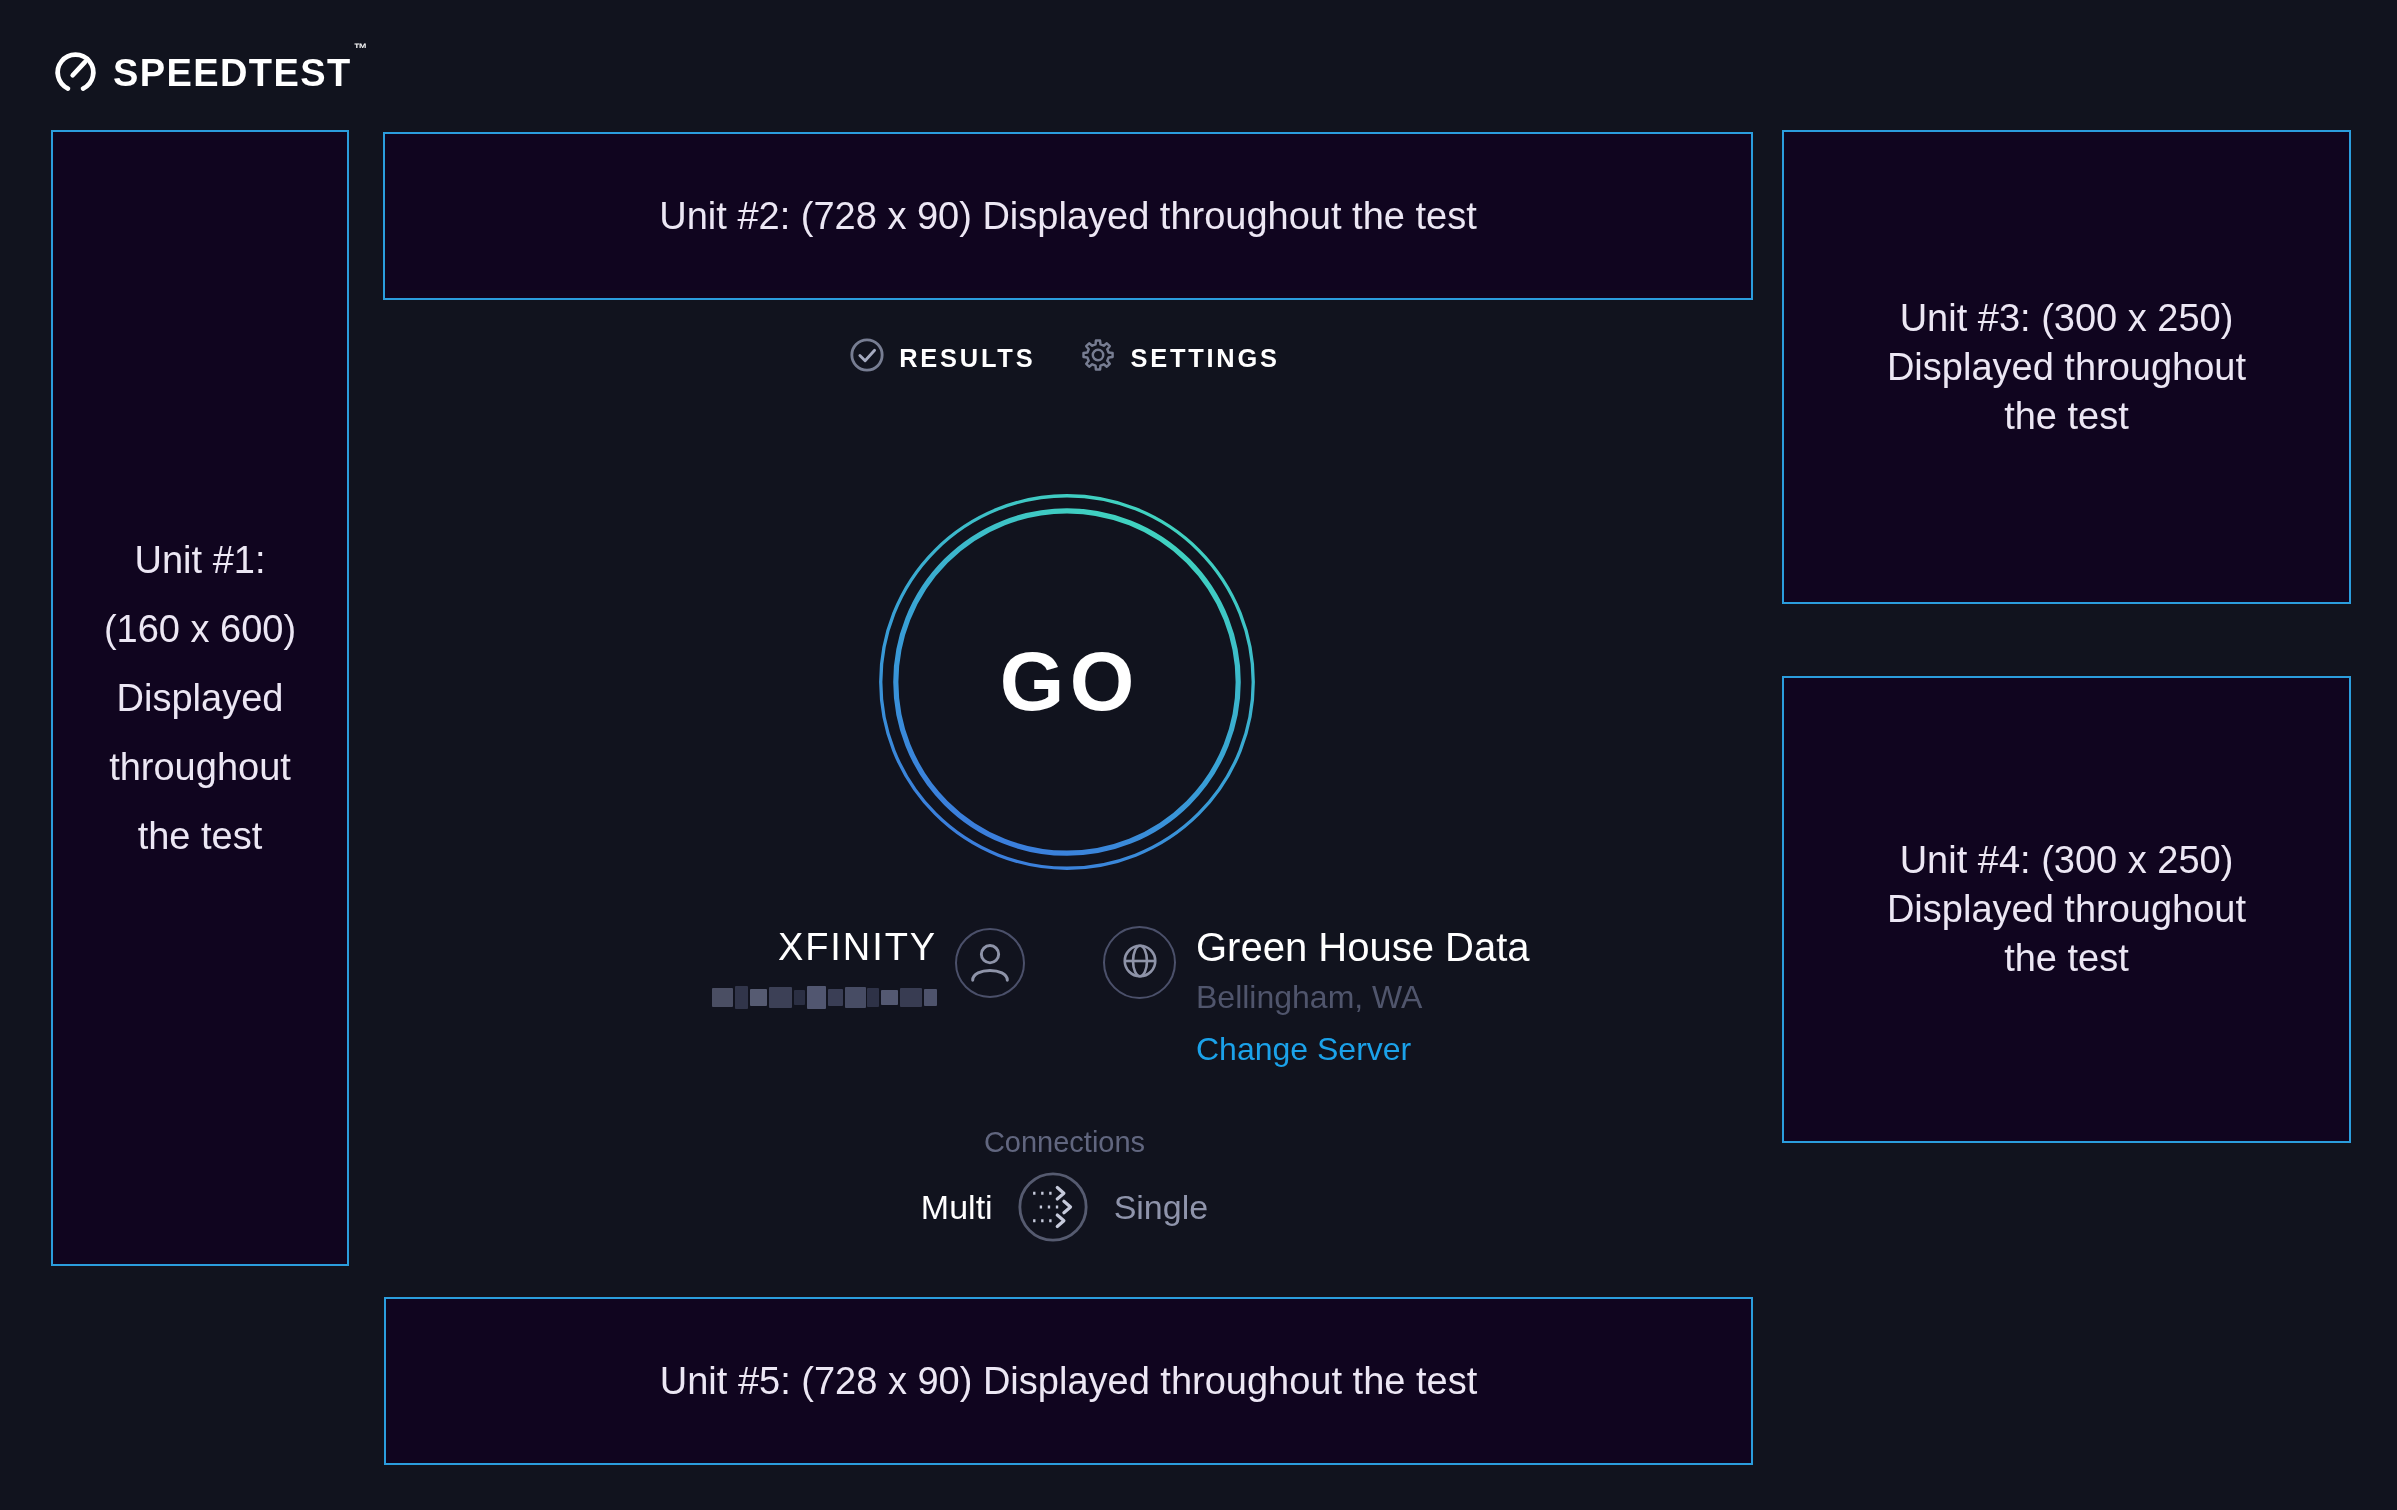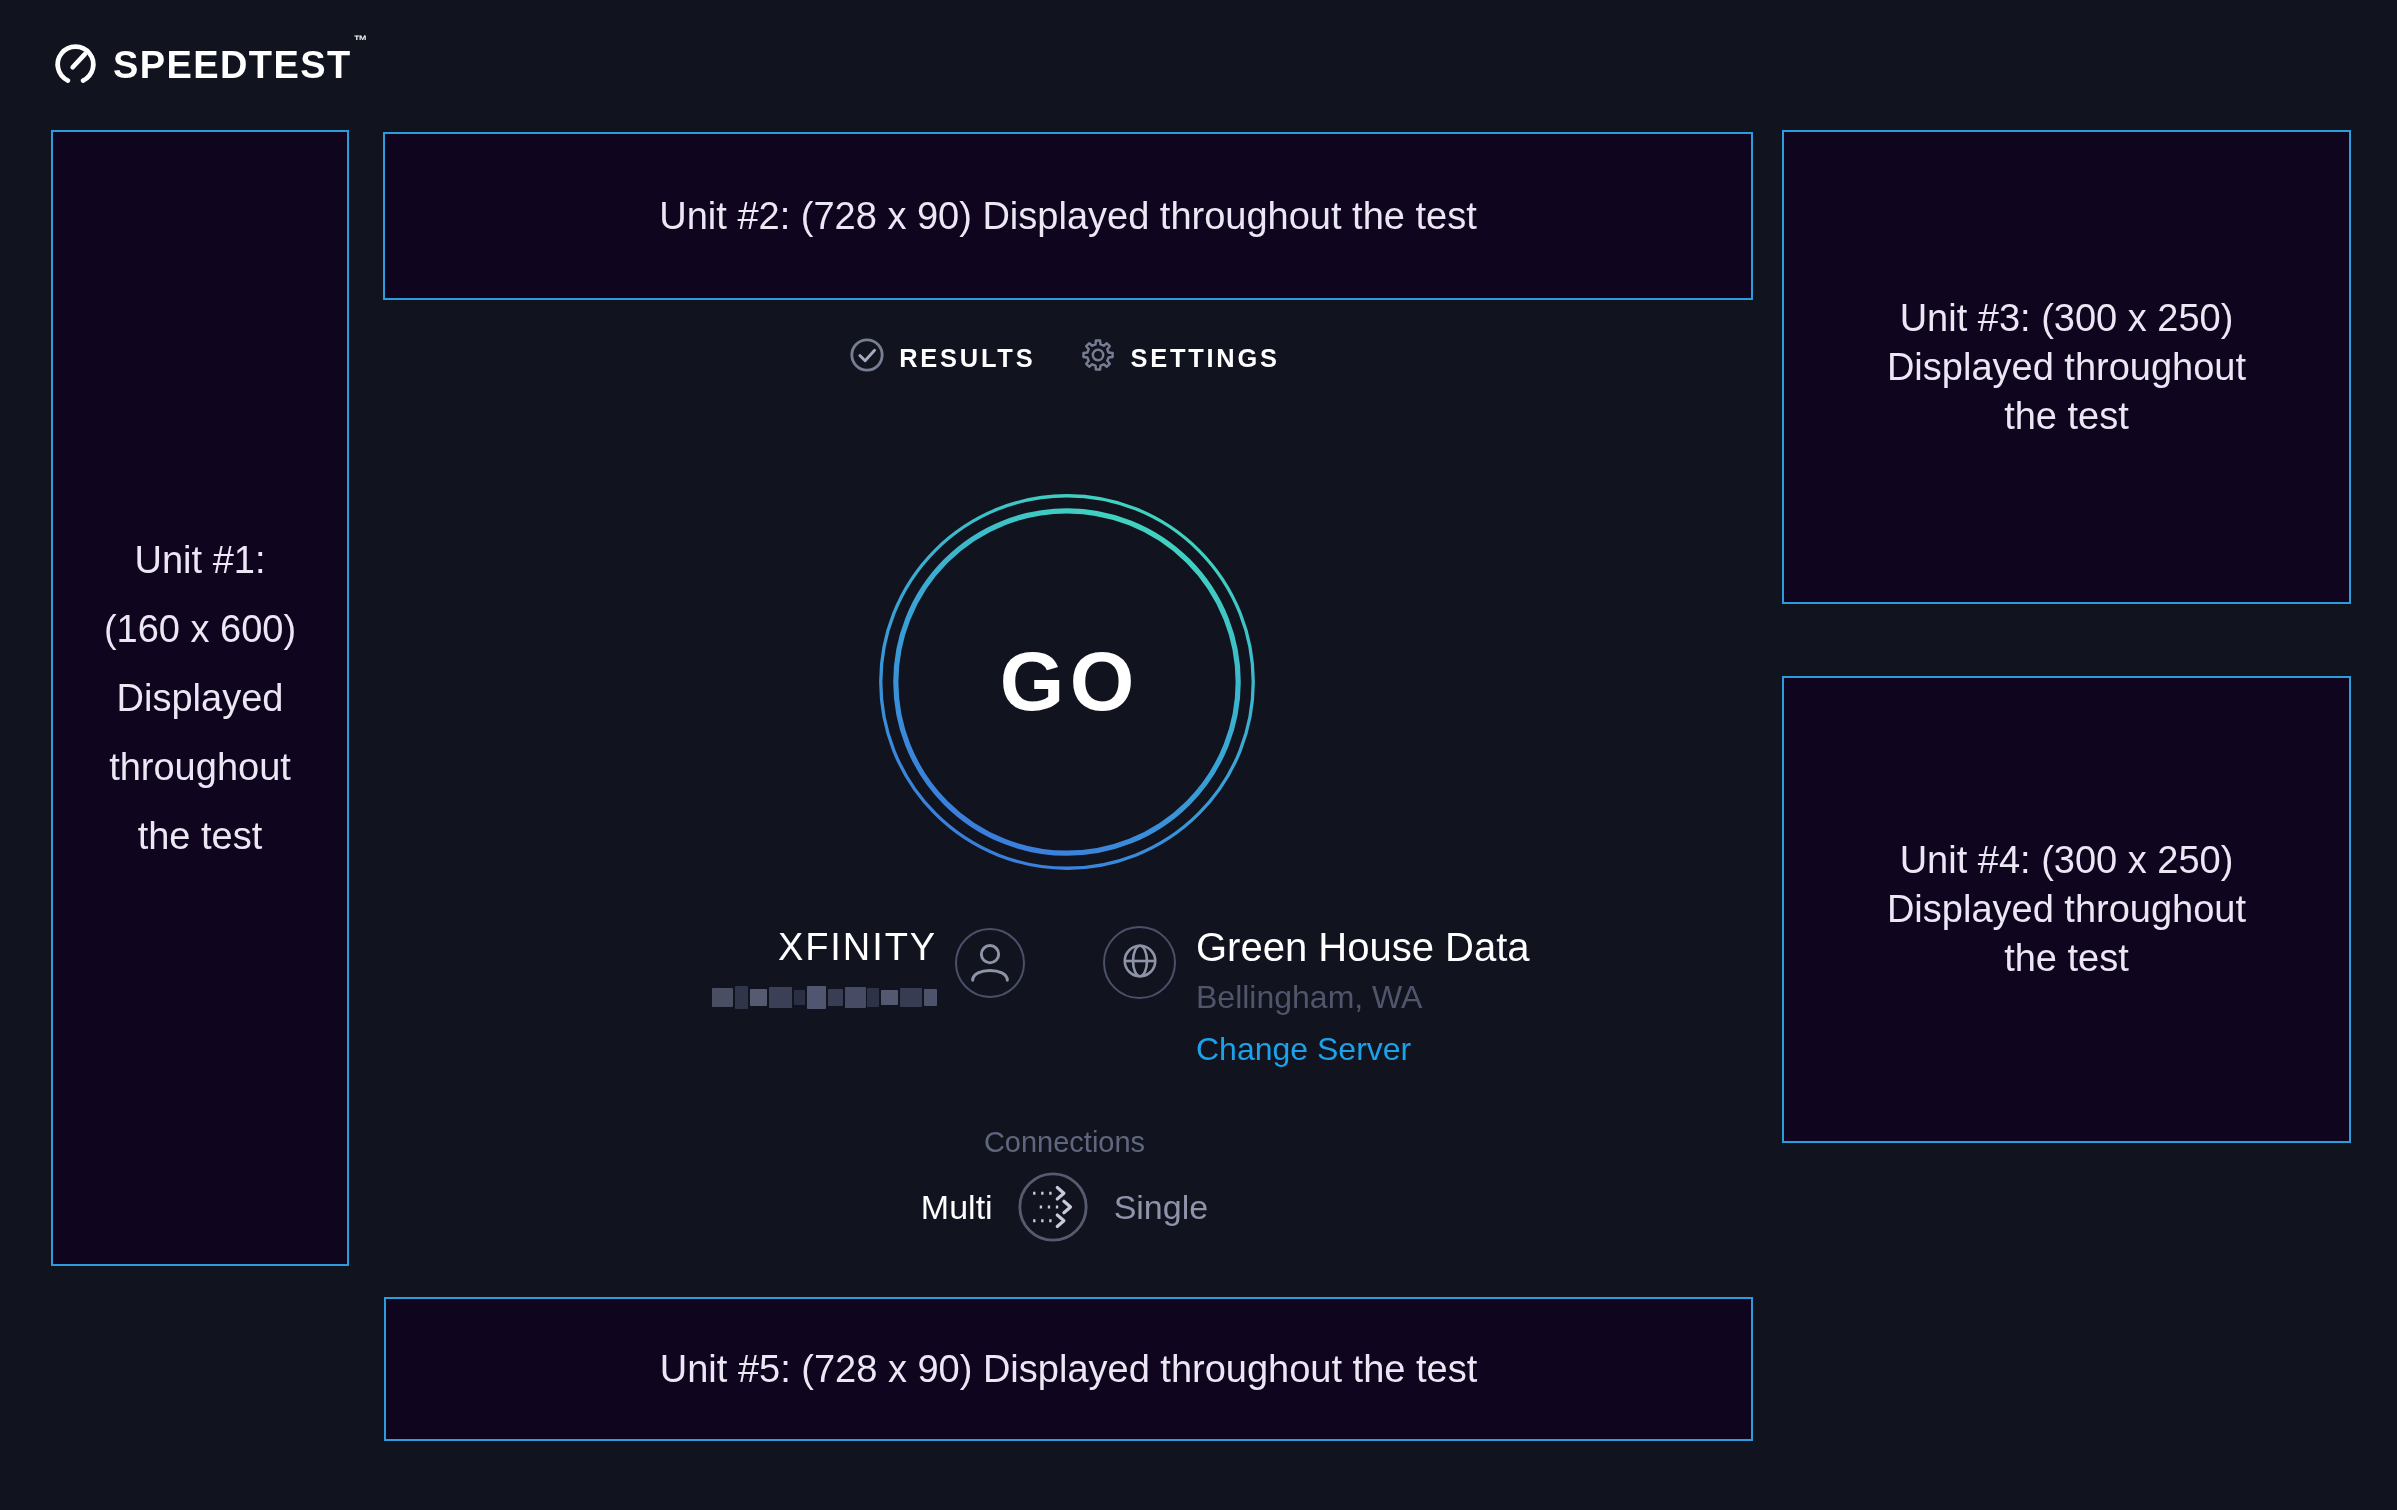--- a/index.html
+++ b/index.html
@@ -3,39 +3,39 @@
 <meta charset="utf-8">
 <style>
   html,body{margin:0;padding:0;background:#11131e;}
   body{
     width:2397px;height:1510px;overflow:hidden;
     font-family:"Liberation Sans","DejaVu Sans",sans-serif;color:#ffffff;
   }
   .stage{position:relative;width:2397px;height:1510px;background:#11131e;}
 
   
-  .header{position:absolute;top:0;left:0;width:2397px;height:130px;
+  .header{position:absolute;top:8px;left:0;width:2397px;height:130px;
     display:flex;align-items:center;justify-content:space-between;
     padding:0 83px 0 53px;box-sizing:border-box;}
   .logo{display:flex;align-items:center;gap:15px;cursor:pointer;}
   .logo-text{font-size:38px;font-weight:700;letter-spacing:1.4px;}
   .logo-tm{font-size:14px;vertical-align:top;position:relative;top:-11.3px;margin-left:1.9px;opacity:.95;}
   .nav{display:flex;align-items:center;gap:56px;font-size:34px;font-weight:400;}
   .nav-item{cursor:pointer;white-space:nowrap;}
   .login{display:flex;align-items:center;gap:11.3px;cursor:pointer;}
 
   
   .ad{position:absolute;background:#10051f;border:2.8px solid #2b9ddd;box-sizing:border-box;
     display:flex;flex-direction:column;align-items:center;justify-content:center;
     text-align:center;color:#ece7f4;font-size:38px;line-height:49px;font-weight:400;}
   .ad-unit1{left:51px;top:130px;width:298px;height:1136px;gap:20px;}
   .ad-unit2{left:383px;top:132px;width:1370px;height:168px;}
   .ad-unit3{left:1782px;top:130px;width:569px;height:474px;}
   .ad-unit4{left:1782px;top:676px;width:569px;height:467px;}
-  .ad-unit5{left:384px;top:1297px;width:1369px;height:144px;}
+  .ad-unit5{left:384px;top:1297px;width:1369px;height:168px;}
 
   
   .tabs{position:absolute;left:348px;top:337px;width:1433px;
     display:flex;justify-content:center;align-items:center;gap:45px;}
   .tab{display:flex;align-items:center;gap:14px;cursor:pointer;
     font-size:25.4px;font-weight:700;letter-spacing:2.8px;color:#ffffff;}
 
   
   .go-btn{position:absolute;left:877px;top:492px;width:380px;height:380px;cursor:pointer;}
   .go-btn svg{position:absolute;inset:0;}

